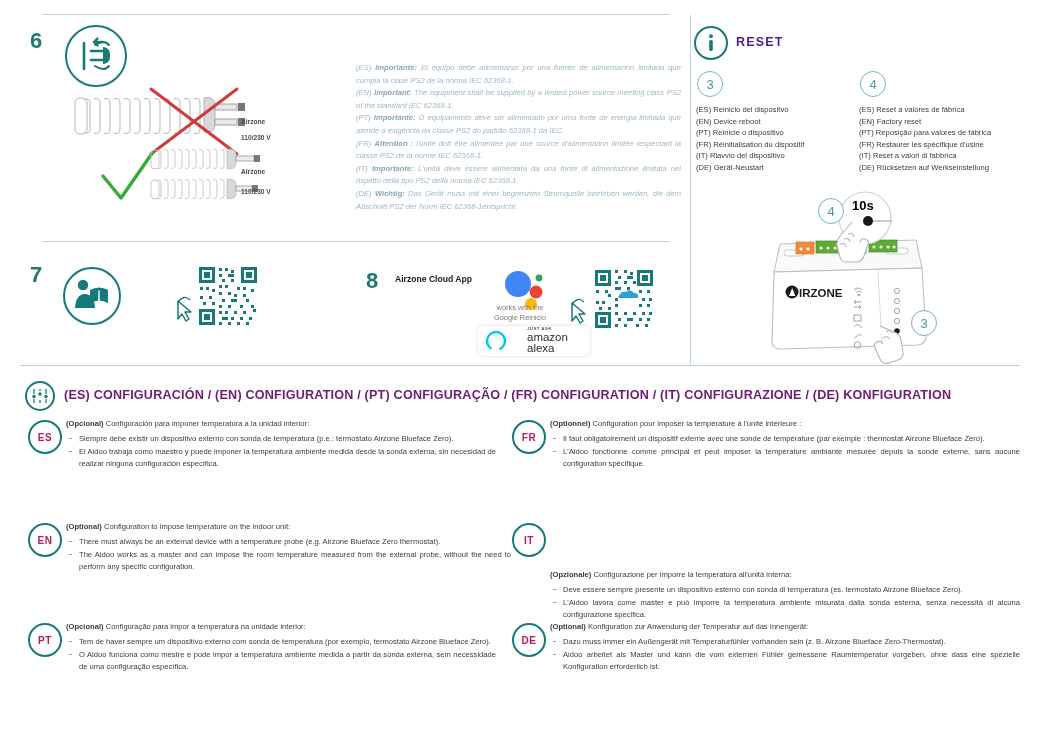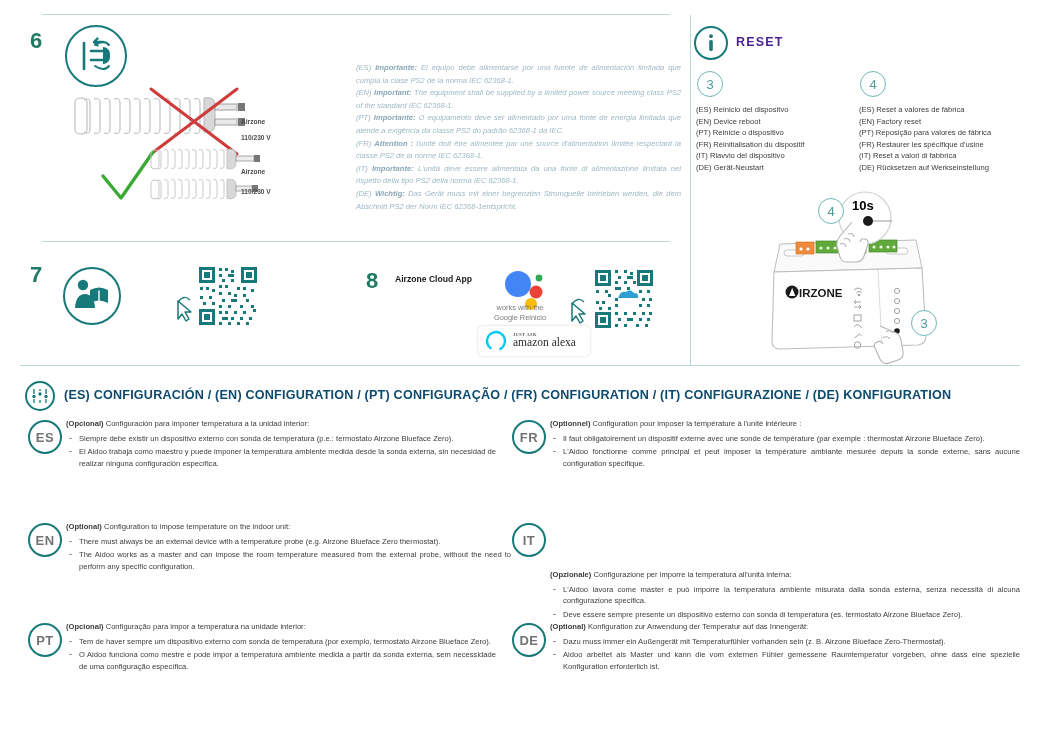--- a/index.html
+++ b/index.html
@@ -28,21 +28,21 @@
   .circ-icon{
     position:absolute;border:2.5px solid #17797a;border-radius:50%;
     box-sizing:border-box;display:flex;align-items:center;justify-content:center;
   }
 
   
   .lang-badge{
     position:absolute;width:34px;height:34px;border:2px solid #17797a;
     border-radius:50%;box-sizing:border-box;
     display:flex;align-items:center;justify-content:center;
-    font-size:13px;font-weight:bold;color:#737373;letter-spacing:.5px;
+    font-size:10px;font-weight:bold;color:#be185d;letter-spacing:.5px;
   }
 
   
   .num-circle{
     position:absolute;width:26px;height:26px;border:1px solid #6fb7b5;
     border-radius:50%;box-sizing:border-box;
     display:flex;align-items:center;justify-content:center;
     font-size:13px;color:#4a9b99;background:#fff;
   }
 
@@ -59,21 +59,21 @@
   .reset-title{
     position:absolute;font-size:12.5px;font-weight:bold;color:#4c1d95;
     letter-spacing:1.2px;
   }
   .reset-list{position:absolute;width:180px;}
   .reset-list div{font-size:7.6px;line-height:11.6px;color:#3c3c3b;}
 
   
   .cfg-head{
     position:absolute;left:64px;top:388px;
-    font-size:12.6px;font-weight:bold;color:#0c4a6e;letter-spacing:.2px;
+    font-size:12.6px;font-weight:bold;color:#701a75;letter-spacing:.2px;
     white-space:nowrap;
   }
 
   
   .cfg-block{position:absolute;}
   .cfg-lead{font-size:7.6px;line-height:11.5px;color:#3c3c3b;margin:0 0 3px 0;}
   .cfg-lead b{font-weight:bold;}
   .cfg-li{
     position:relative;font-size:7.6px;line-height:11.8px;color:#3c3c3b;
     padding-left:13px;margin-bottom:2px;text-align:justify;
@@ -419,21 +419,21 @@
   </svg>
   <div class="assist-cap" style="left:460px;top:303px;">
     <div>works with the</div>
     <div>Google Reinicio</div>
   </div>
 
   <div class="alexa-box" style="left:478px;top:326px;">
     <svg width="22" height="22" style="margin-left:7px;flex:none;">
       <circle cx="11" cy="11" r="9" fill="none" stroke="#00c8f0" stroke-width="2.4" stroke-dasharray="48 10" transform="rotate(120 11 11)"></circle>
     </svg>
-    <div style="margin-left:6px;line-height:1;font-family:Liberation Serif, serif;">
+    <div style="margin-left:20px;line-height:1;">
       <div class="alexa-just">JUST ASK</div>
       <div class="alexa-name">amazon alexa</div>
     </div>
   </div>
 
   <svg class="abs" style="left:593px;top:268px;" width="62" height="62">
     <rect width="62" height="62" fill="#ffffff"></rect>
     <g fill="#17797a">
       <rect x="2" y="2" width="16" height="16"></rect>
         <rect x="5" y="5" width="10" height="10" fill="#fff"></rect>
@@ -524,22 +524,22 @@
       </div>
       <div class="lang-badge" style="left: 28px; top: 523px;">EN</div>
       <div class="cfg-block" style="left: 66px; top: 521px; width: 445px;">
         <p class="cfg-lead"><b>(Optional)</b> Configuration to impose temperature on the indoor unit:</p>
         <div class="cfg-li">There must always be an external device with a temperature probe (e.g. Airzone Blueface Zero thermostat).</div>
         <div class="cfg-li">The Aidoo works as a master and can impose the room temperature measured from the external probe, without the need to perform any specific configuration.</div>
       </div>
       <div class="lang-badge" style="left: 512px; top: 523px;">IT</div>
       <div class="cfg-block" style="left: 550px; top: 521px; width: 470px; margin-top: 48px;">
         <p class="cfg-lead"><b>(Opzionale)</b> Configurazione per imporre la temperatura all'unità interna:</p>
+        <div class="cfg-li">Deve essere sempre presente un dispositivo esterno con sonda di temperatura (es. termostato Airzone Blueface Zero).</div>
         <div class="cfg-li">L'Aidoo lavora come master e può imporre la temperatura ambiente misurata dalla sonda esterna, senza necessità di alcuna configurazione specifica.</div>
-        <div class="cfg-li">Deve essere sempre presente un dispositivo esterno con sonda di temperatura (es. termostato Airzone Blueface Zero).</div>
       </div>
       <div class="lang-badge" style="left: 28px; top: 623px;">PT</div>
       <div class="cfg-block" style="left: 66px; top: 621px; width: 430px;">
         <p class="cfg-lead"><b>(Opcional)</b> Configuração para impor a temperatura na unidade interior:</p>
         <div class="cfg-li">Tem de haver sempre um dispositivo externo com sonda de temperatura (por exemplo, termostato Airzone Blueface Zero).</div>
         <div class="cfg-li">O Aidoo funciona como mestre e pode impor a temperatura ambiente medida a partir da sonda externa, sem necessidade de uma configuração específica.</div>
       </div>
       <div class="lang-badge" style="left: 512px; top: 623px;">DE</div>
       <div class="cfg-block" style="left: 550px; top: 621px; width: 470px;">
         <p class="cfg-lead"><b>(Optional)</b> Konfiguration zur Anwendung der Temperatur auf das Innengerät:</p>

